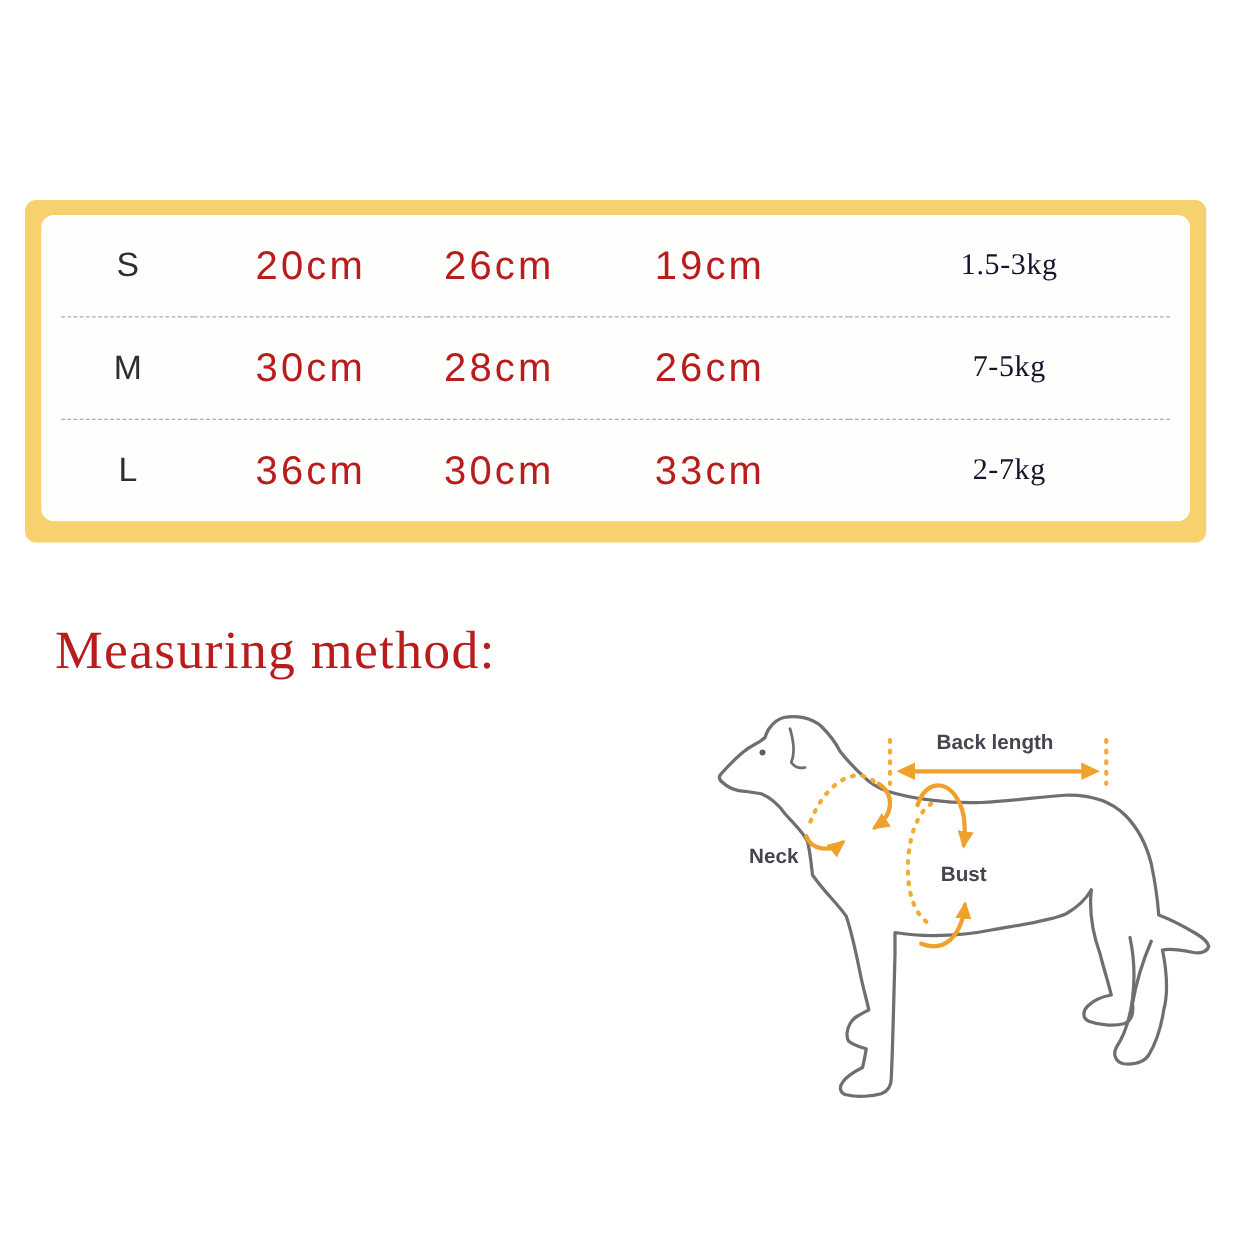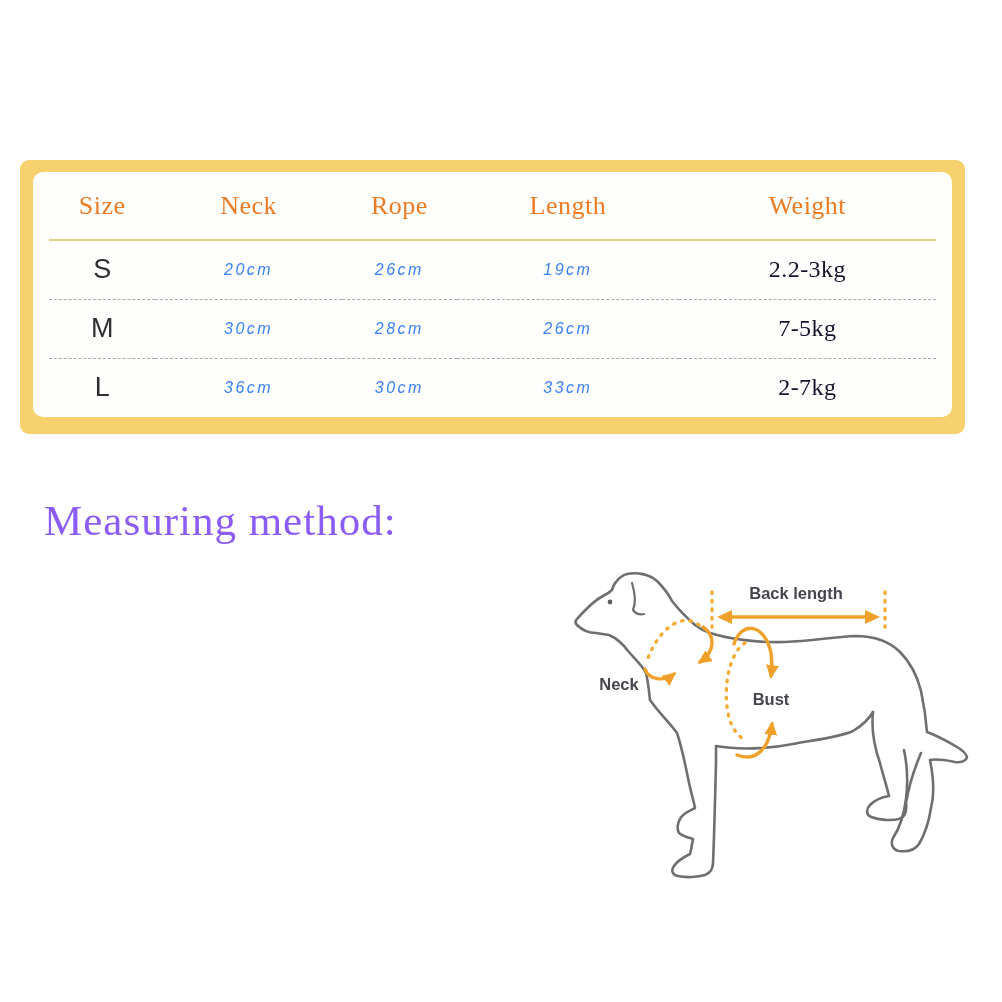--- a/index.html
+++ b/index.html
@@ -26,30 +26,30 @@
     text-align:center;vertical-align:middle;padding:0;
   }
   tr.hdr th{
     font-family:"Liberation Serif",serif;font-weight:normal;
     font-size:26px;color:#ED7B23;height:66px;
     border-bottom:2px solid #E6D27E;letter-spacing:0.5px;
   }
   tr.datarow{height:58px;}
   tr.datarow.sep td{border-top:1.5px dashed #ABABAB;}
   td.size-letter{font-size:27px;color:#2E2E2E;}
-  td.cm-val{font-size:16px;color:#3b82f6;letter-spacing:2.5px;font-style:italic;}
+  td.cm-val{font-size:32px;color:#b91c1c;letter-spacing:2.5px;}
   td.kg-val{
     font-family:"Liberation Serif",serif;font-size:24px;color:#14142B;
     letter-spacing:0.5px;
   }
 
   
   .measuring-heading{
     position:absolute;left:44px;top:496px;
-    font-family:"Liberation Serif",serif;font-size:43px;color:#8b5cf6;
+    font-family:"Liberation Serif",serif;font-size:43px;color:#b91c1c;
     letter-spacing:1px;white-space:nowrap;
   }
 
   
   .dog-diagram{position:absolute;left:553px;top:553px;}
   .dog-stroke{fill:none;stroke:#6F6F6F;stroke-width:2.6;stroke-linecap:round;stroke-linejoin:round;}
   .ann-stroke{fill:none;stroke:#F0A12C;stroke-width:3.4;stroke-linecap:round;}
   .ann-dotted{fill:none;stroke:#F2AC35;stroke-width:3.4;stroke-linecap:round;stroke-dasharray:1.5 7;}
   .ann-label{
     font-family:"Liberation Sans",sans-serif;font-size:16.5px;font-weight:600;
@@ -63,33 +63,26 @@
   <div class="table-inner">
     <table class="size-chart">
       <colgroup>
         <col style="width:12%">
           <col style="width:21%">
           <col style="width:13%">
         <col style="width:25%">
           <col style="width:29%">
       </colgroup>
       <tbody>
-          <tr class="hdr">
-        <th>Size</th>
-        <th>Neck</th>
-        <th>Rope</th>
-        <th>Length</th>
-        <th>Weight</th>
-      </tr>
       <tr class="datarow">
         <td class="size-letter">S</td>
         <td class="cm-val">20cm</td>
         <td class="cm-val">26cm</td>
         <td class="cm-val">19cm</td>
-        <td class="kg-val">2.2-3kg</td>
+        <td class="kg-val">1.5-3kg</td>
       </tr>
       <tr class="datarow sep">
         <td class="size-letter">M</td>
         <td class="cm-val">30cm</td>
         <td class="cm-val">28cm</td>
         <td class="cm-val">26cm</td>
         <td class="kg-val">7-5kg</td>
       </tr>
       <tr class="datarow sep">
         <td class="size-letter">L</td>

